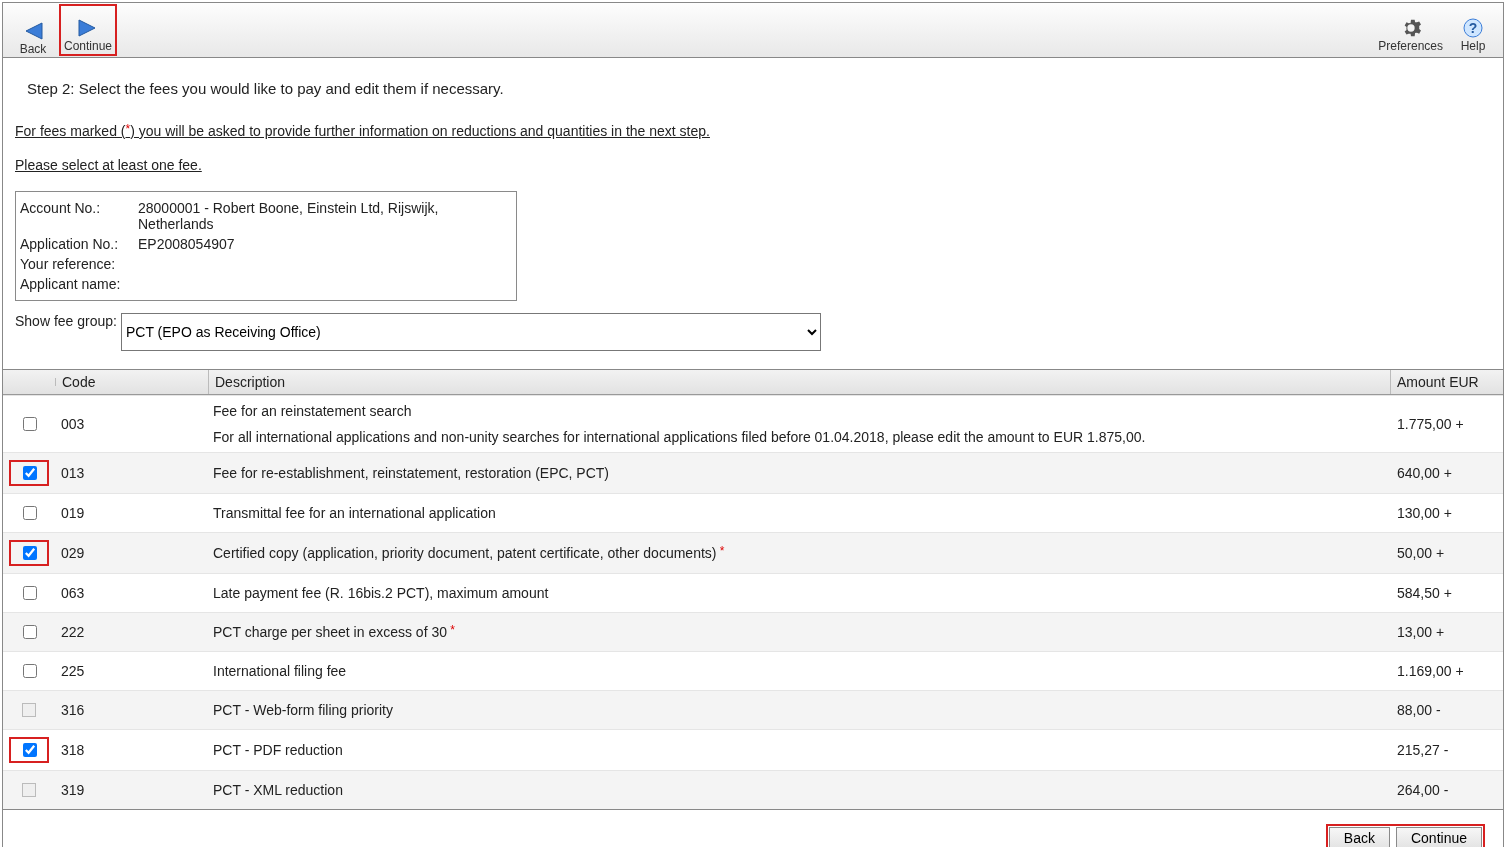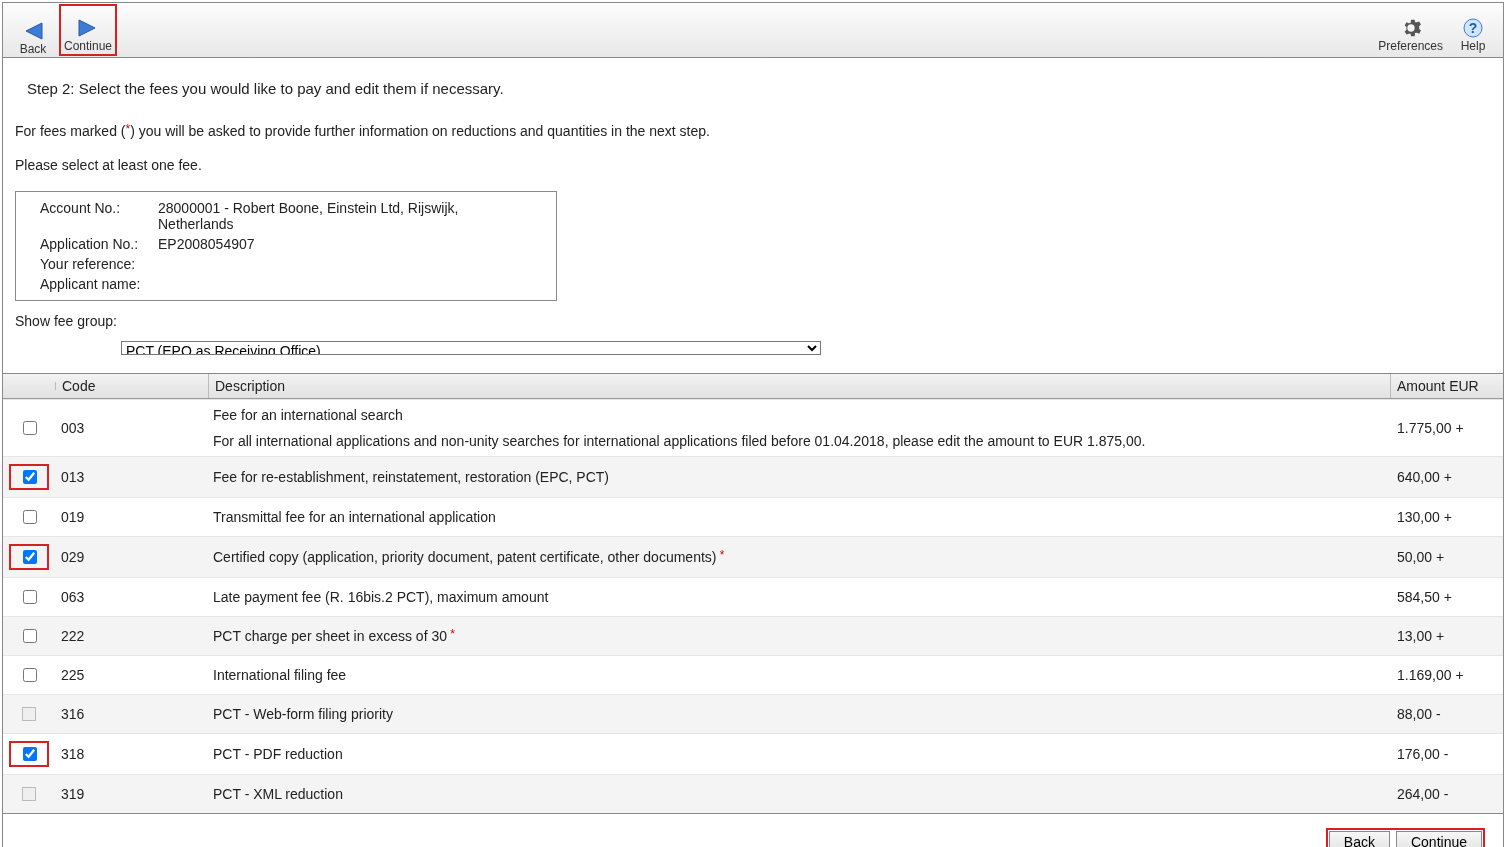--- a/index.html
+++ b/index.html
@@ -32,32 +32,32 @@
     font-size:12px; color:#333; cursor:pointer; user-select:none;
   }
   .tb-btn .lbl { margin-top:0px; }
   .hl { border:2px solid #d72020; padding:1px; }
   .tb-right { margin-left:auto; display:flex; gap:6px; align-items:flex-end; }
   .tb-icon svg { display:block; }
 
   
   .content { padding: 14px 12px 8px 12px; }
   .step-title { font-weight:normal; font-size:15px; margin: 8px 0 26px 12px; }
-  .intro { margin: 0 0 18px 0; font-size:14px; }
+  .intro { margin: 0 0 18px 0; font-size:14px;text-decoration:underline; }
   .star { color:#d00; position:relative; top:-3px; font-size:12px; }
   .infobox {
-    border:1px solid #8a8a8a; padding:6px 20px; width:500px; margin-bottom:12px;
+    border:1px solid #8a8a8a; padding:6px 0; width:500px; margin-bottom:12px;
   }
   .infobox table { border-collapse:collapse; font-size:14px; }
   .infobox td { padding:2px 4px; vertical-align:top; }
   .infobox td:first-child { width:110px; }
 
   .feegroup-row { margin: 4px 0 6px 0; display:flex; gap:4px; font-size:14px; }
   .feegroup-row select {
-    width:700px; height:14px; font-size:14px; border:1px solid #777; background:#fff;margin-top:28px;
+    width:700px; height:38px; font-size:14px; border:1px solid #777; background:#fff;
   }
 
   
   .fee-table { width:100%; border-top:1px solid #888; border-bottom:1px solid #888; margin-top:4px; }
   .ft-head, .ft-row { display:flex; align-items:center; }
   .ft-head {
     background:linear-gradient(#f2f2f2,#e2e2e2);
     border-bottom:1px solid #999;
     font-size:14px;
   }
@@ -179,21 +179,21 @@
     </div>
     <div id="fee-rows">
         <div class="ft-row">
           <div class="cell col-cb">
             <span class="cb-wrap">
               <input type="checkbox" style="">
             </span>
           </div>
           <div class="cell col-code">003</div>
           <div class="cell col-desc">
-            <div>Fee for an international search</div>
+            <div>Fee for an reinstatement search</div>
             <div class="desc-sub">For all international applications and non-unity searches for international applications filed before 01.04.2018, please edit the amount to EUR 1.875,00.</div>
           </div>
           <div class="cell col-amt">1.775,00 +</div>
         </div>
         <div class="ft-row alt">
           <div class="cell col-cb">
             <span class="cb-wrap cb-hl">
               <input type="checkbox" checked="" style="">
             </span>
           </div>
@@ -278,21 +278,21 @@
         <div class="ft-row">
           <div class="cell col-cb">
             <span class="cb-wrap cb-hl">
               <input type="checkbox" checked="" style="">
             </span>
           </div>
           <div class="cell col-code">318</div>
           <div class="cell col-desc">
             <div>PCT - PDF reduction</div>
           </div>
-          <div class="cell col-amt">176,00 -</div>
+          <div class="cell col-amt">215,27 -</div>
         </div>
         <div class="ft-row alt">
           <div class="cell col-cb">
             <span class="cb-wrap">
               <span class="cb-disabled"></span>
             </span>
           </div>
           <div class="cell col-code">319</div>
           <div class="cell col-desc">
             <div>PCT - XML reduction</div>

